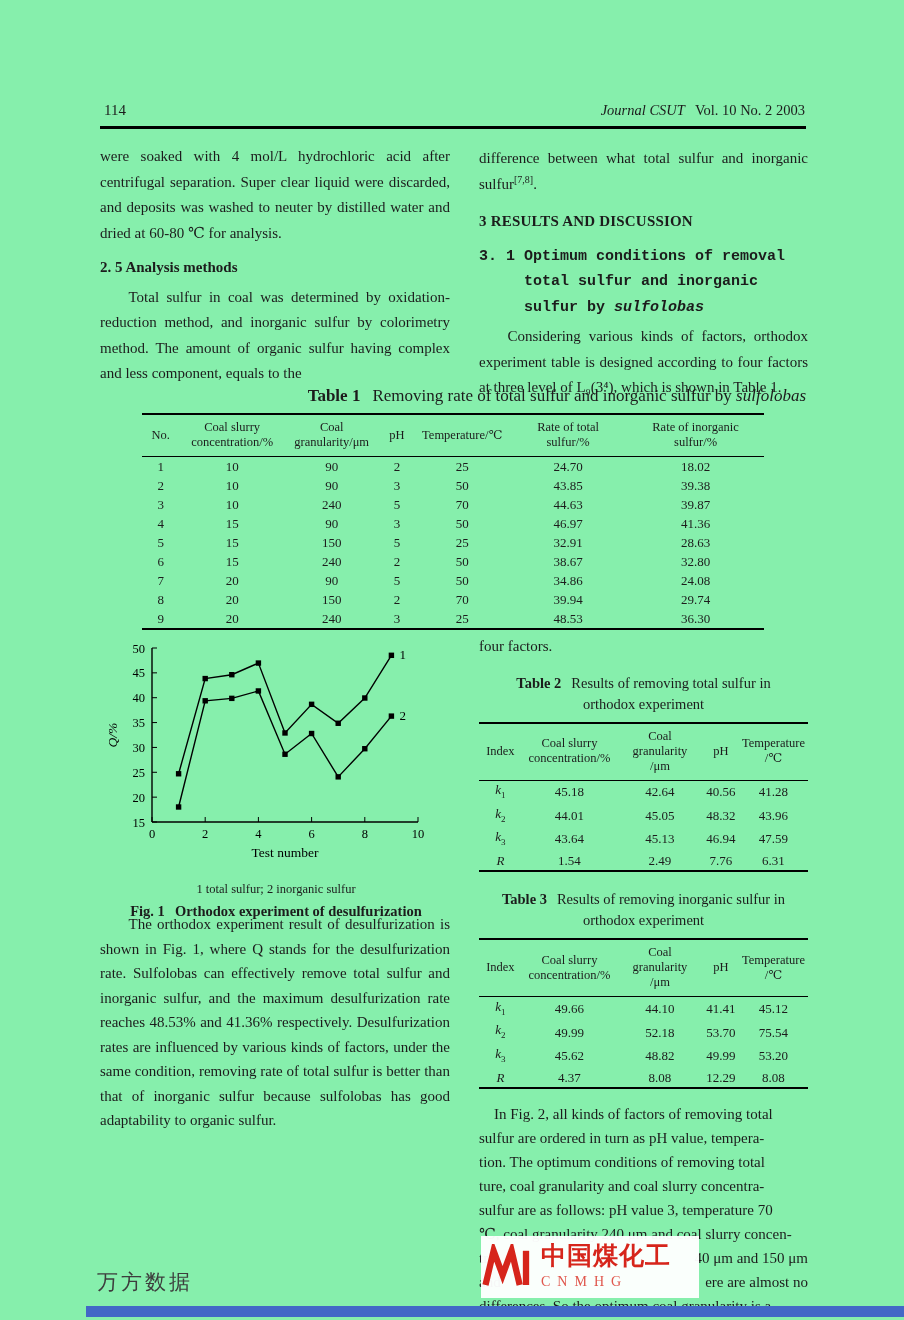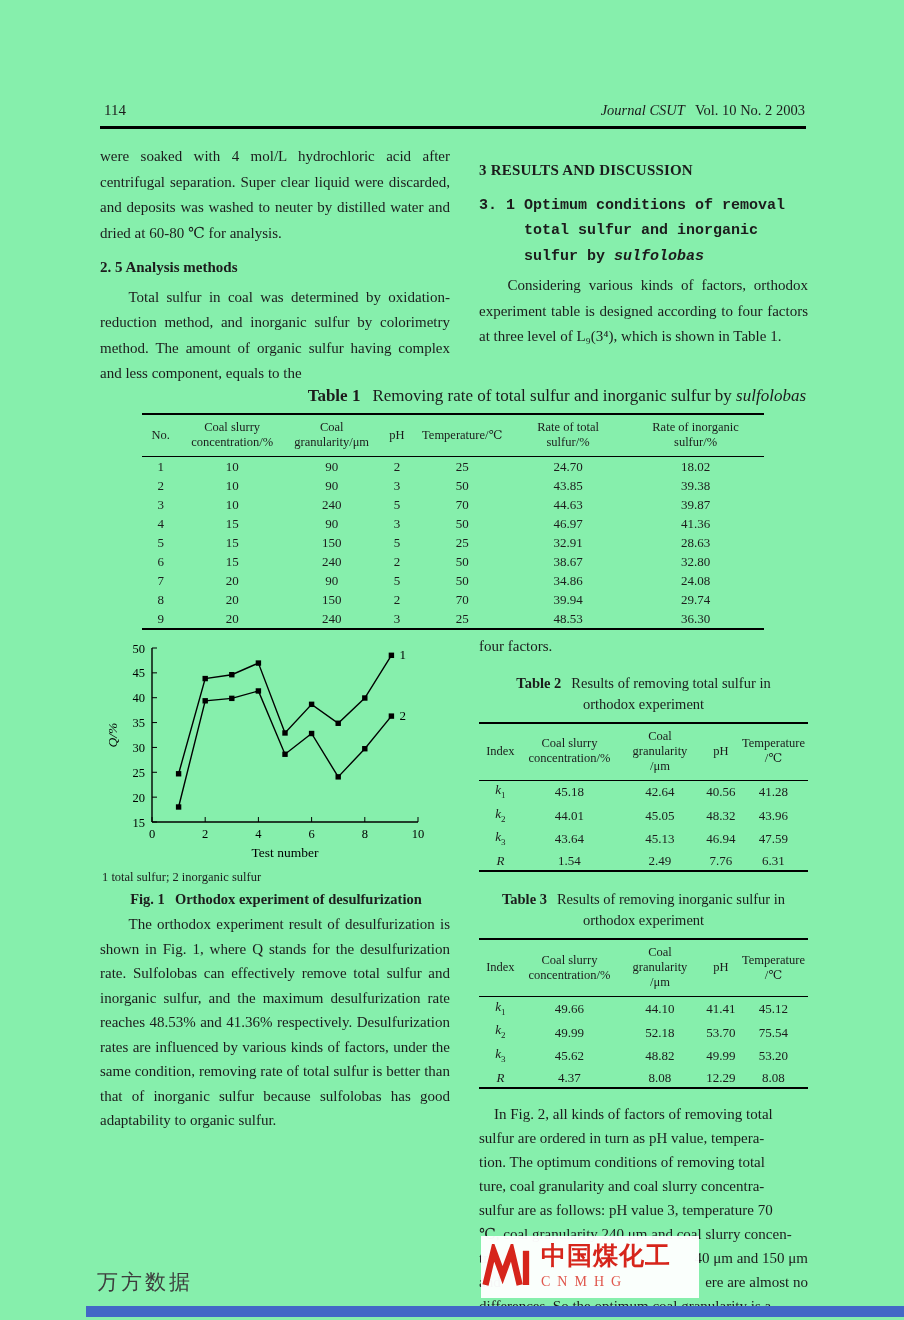--- a/index.html
+++ b/index.html
@@ -40,21 +40,21 @@
   #table1 th:nth-child(1){width:6%;}#table1 th:nth-child(2){width:17%;}
   #table1 th:nth-child(3){width:15%;}#table1 th:nth-child(4){width:6%;}
   #table1 th:nth-child(5){width:15%;}#table1 th:nth-child(6){width:19%;}
   #table1 th:nth-child(7){width:22%;}
   .bt-sm{width:100%;}
   .bt-sm th:nth-child(1){width:13%;}.bt-sm th:nth-child(2){width:29%;}
   .bt-sm th:nth-child(3){width:26%;}.bt-sm th:nth-child(4){width:11%;}
   .bt-sm th:nth-child(5){width:21%;}
   
   .fig-block{position:absolute;left:102px;top:634px;width:348px;}
-  .fig-legend{font-size:12.5px;margin-top:2px;}
+  .fig-legend{text-align:center;font-size:12.5px;margin-top:14px;}
   .fig-caption{text-align:center;font-size:14.5px;font-weight:bold;margin-top:6px;}
   .fig-caption b{margin-right:10px;}
   
   .final-para{position:relative;margin-top:13px;font-size:15px;}
   .tline{white-space:pre-wrap;line-height:24px;position:relative;}
   .tline .frag-right{position:absolute;right:0;top:0;}
   
   .logo{position:absolute;left:2px;top:134px;width:218px;height:62px;background:rgba(255,255,255,.96);
     display:flex;align-items:center;z-index:5;}
   .logo-mark{flex:0 0 auto;}
@@ -77,20 +77,21 @@
   </div>
   <div class="hdr-rule"></div>
 
   <div class="col col-left-top">
     <p class="para">were soaked with 4 mol/L hydrochloric acid after centrifugal separation. Super clear liquid were discarded, and deposits was washed to neuter by distilled water and dried at 60-80 ℃ for analysis.</p>
     <div class="sec-h">2. 5  Analysis methods</div>
     <p class="para indent">Total sulfur in coal was determined by oxidation-reduction method, and inorganic sulfur by colorimetry method. The amount of organic sulfur having complex and less component, equals to the</p>
   </div>
 
   <div class="col col-right-top">
+    <p class="para"><span>difference between what total sulfur and inorganic sulfur</span><sup class="ref">[7,8]</sup><span>.</span></p>
     <div class="sec-h2">3  RESULTS AND DISCUSSION</div>
     <div class="sec-h hang"><span>3. 1  Optimum conditions of removal total sulfur and inorganic sulfur by </span><i>sulfolobas</i></div>
     <p class="para indent">Considering various kinds of factors, orthodox experiment table is designed according to four factors at three level of L₉(3⁴), which is shown in Table 1.</p>
   </div>
 
   <div class="table1-block">
     <div class="tcap">
       <b>Table 1</b><span>Removing rate of total sulfur and inorganic sulfur by </span><i>sulfolobas</i>
     </div>
     <table class="bt" id="table1">

